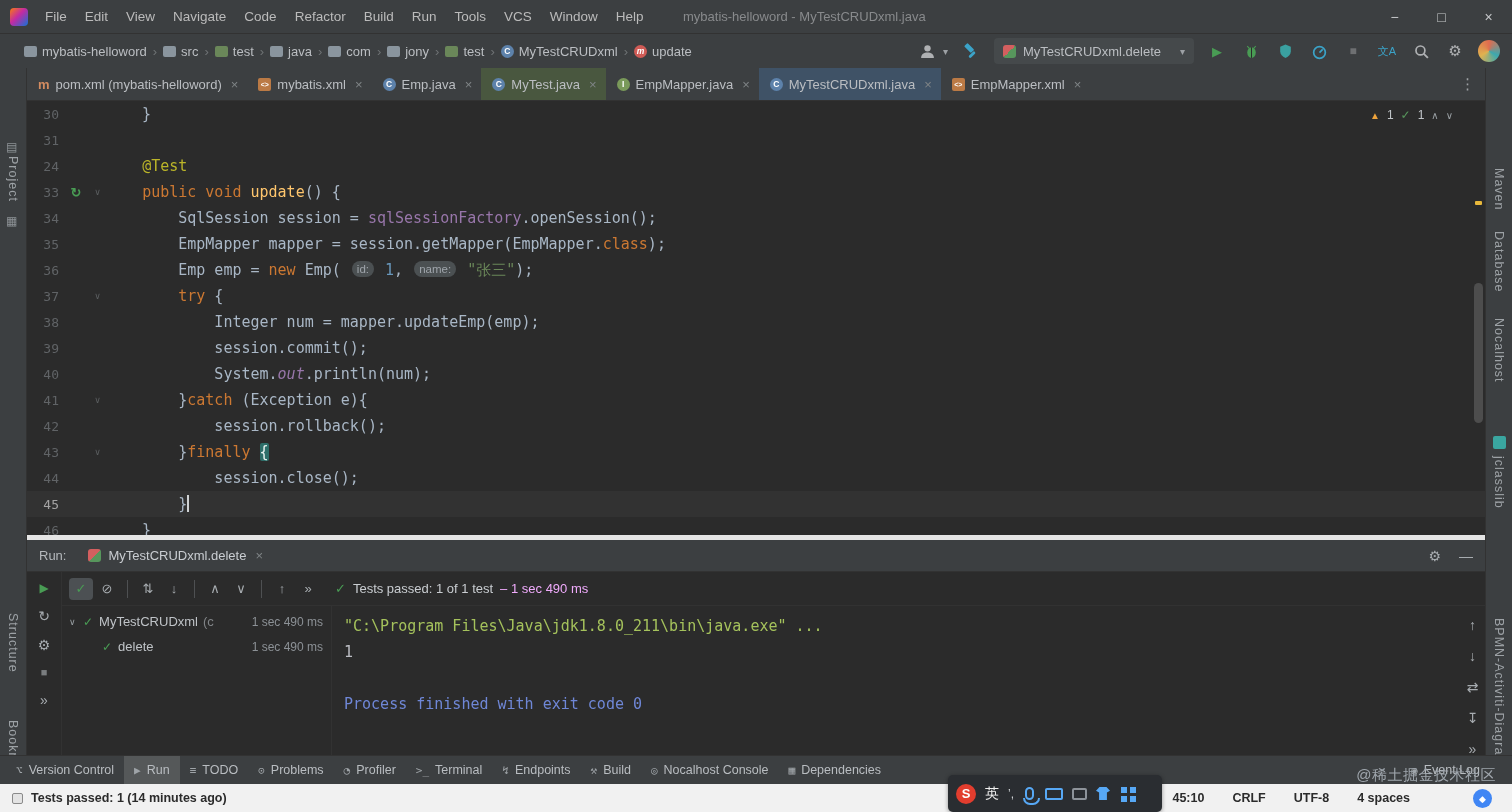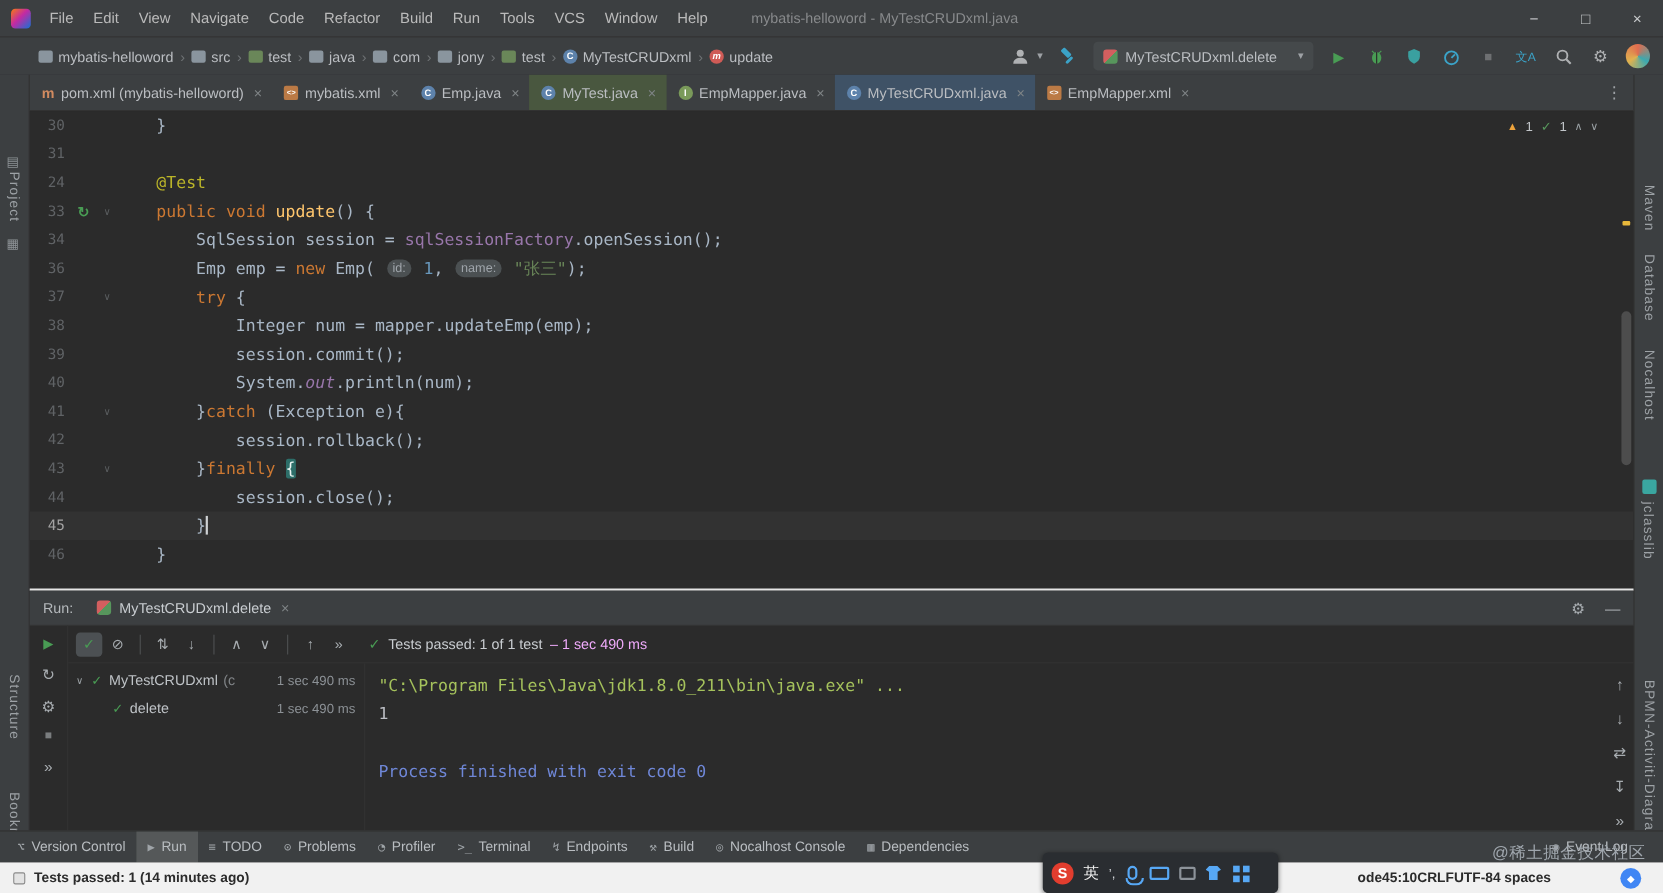--- a/index.html
+++ b/index.html
@@ -12,21 +12,21 @@
     border-bottom:1px solid #323232;display:flex;align-items:center;}
   .logo{width:18px;height:18px;border-radius:4px;margin:0 8px 0 10px;flex:none;
     background:linear-gradient(135deg,#f97a12 0%,#c32aa3 45%,#1173d6 100%);}
   .menubar{display:flex;height:100%;}
   .menu-item{color:#bbbbbb;font-size:13.5px;padding:0 9px;height:100%;display:flex;align-items:center;cursor:default;}
   .win-title{position:absolute;left:683px;color:#888a8c;font-size:13px;white-space:nowrap;}
   .win-controls{margin-left:auto;display:flex;height:100%;}
   .win-btn{width:47px;height:100%;color:#c6c8ca;display:flex;align-items:center;justify-content:center;font-size:14px;}
 
   
-  .navbar{position:absolute;top:34px;left:0;right:0;height:34px;background:#3c3f41;display:flex;align-items:center;padding-left:35px;}
+  .navbar{position:absolute;top:34px;left:0;right:0;height:34px;background:#3c3f41;display:flex;align-items:center;padding-left:24px;}
   .breadcrumbs{display:flex;align-items:center;gap:3px;font-size:13px;color:#bbbec2;}
   .crumb{display:flex;align-items:center;gap:5px;cursor:default;}
   .crumb-sep{color:#6e7274;padding:0 3px;font-size:13px;}
   .ci{display:inline-flex;width:13px;height:11px;border-radius:2px;align-items:center;justify-content:center;
       font-size:8.5px;font-weight:bold;color:#fff;flex:none;}
   .ci-folder{background:#8a959e;}
   .ci-folder-test{background:#6a8759;}
   .ci-class{background:#5d82ab;width:13px;height:13px;border-radius:50%;}
   .ci-method{background:#cf5b56;width:13px;height:13px;border-radius:50%;font-style:italic;}
   .nav-right{margin-left:auto;display:flex;align-items:center;gap:12px;padding-right:12px;}
@@ -87,21 +87,21 @@
   .caret{display:inline-block;width:2px;height:17px;background:#cfd2d4;vertical-align:-3px;}
   .inspect-widget{position:absolute;top:7px;right:32px;display:flex;align-items:center;gap:7px;
      font-size:12px;color:#c2c6ca;}
   .iw-warn{color:#eda33c;font-size:10px;} .iw-ok{color:#57965c;font-size:12px;}
   .iw-chev{color:#9aa0a4;font-size:10px;}
   .stripe{position:absolute;top:0;right:0;width:14px;bottom:0;}
   .stripe-mark{position:absolute;right:3px;top:100px;width:7px;height:4px;background:#e8b83b;border-radius:1px;}
   .stripe-thumb{position:absolute;right:2px;top:182px;width:9px;height:140px;background:rgba(166,166,166,.28);border-radius:5px;}
 
   
-  .run-panel{position:absolute;top:535px;left:27px;right:27px;height:220px;background:#2b2b2b;border-top:2px solid #e5e5e5;}
+  .run-panel{position:absolute;top:535px;left:27px;right:27px;height:220px;background:#2b2b2b;border-top:5px solid #e5e5e5;}
   .run-header{height:32px;background:#3c3f41;border-bottom:1px solid #323232;display:flex;align-items:center;padding:0 12px;}
   .run-label{color:#b5b9bc;font-size:13px;}
   .run-tab{margin-left:16px;display:flex;align-items:center;gap:7px;color:#c9cdd1;font-size:13px;height:100%;padding:0 6px;}
   .run-tab .tab-close{margin-left:2px;}
   .run-header-right{margin-left:auto;display:flex;align-items:center;gap:18px;color:#a7acb0;font-size:14px;}
   .run-body{position:absolute;top:32px;left:0;right:0;bottom:0;display:flex;}
   .run-left-rail{width:35px;flex:none;border-right:1px solid #323232;display:flex;flex-direction:column;
      align-items:center;padding-top:10px;gap:15px;}
   .rail-icon{color:#a7acb0;font-size:14px;line-height:1;cursor:default;}
   .rail-icon[data-name="rerun-icon"]{color:#499c54;font-size:12px;}
@@ -134,21 +134,21 @@
      display:flex;align-items:stretch;padding:0 6px;}
   .bb-item{display:flex;align-items:center;gap:6px;padding:0 10px;font-size:12.5px;color:#b9bdc1;cursor:default;}
   .bb-item.active{background:#555859;}
   .bb-icon{color:#9fa4a8;font-size:11px;font-family:"DejaVu Sans Mono",monospace;}
   .bb-right{margin-left:auto;display:flex;align-items:center;gap:6px;padding-right:26px;font-size:12.5px;color:#b9bdc1;}
 
   
   .status-bar{position:absolute;top:784px;left:0;right:0;height:28px;background:#f1f1f1;display:flex;align-items:center;
      padding:0 12px;font-size:12.5px;color:#2b2b2b;}
   .sb-icon{width:11px;height:11px;border:1px solid #8a8a8a;border-radius:2px;margin-right:8px;flex:none;background:#e3e3e3;}
-  .sb-right{margin-left:auto;display:flex;align-items:center;padding-right:90px;}
+  .sb-right{margin-left:auto;display:flex;align-items:center;gap:28px;padding-right:90px;}
   .sb-item{cursor:default;white-space:nowrap;font-weight:bold;}
   .notify-bubble{position:absolute;right:20px;top:789px;width:19px;height:19px;border-radius:50%;background:#4086f4;
      display:flex;align-items:center;justify-content:center;color:#fff;font-size:9px;z-index:40;}
 
   
   .ime-bar{position:absolute;left:948px;top:775px;width:214px;height:37px;background:#2a2d31;border-radius:5px;
      display:flex;align-items:center;gap:9px;padding:0 8px;z-index:50;box-shadow:0 1px 4px rgba(0,0,0,.4);}
   .ime-logo{width:20px;height:20px;border-radius:50%;background:#e23d2e;color:#fff;font-weight:bold;font-size:13px;
      display:flex;align-items:center;justify-content:center;flex:none;}
   .ime-lang{color:#f0f0f0;font-size:14px;}
@@ -378,20 +378,26 @@
           <span class="fold" data-name="fold-icon">∨</span>
           <span class="code" data-name="code-text"><span class="seg-p">    </span><span class="seg-k">public</span><span class="seg-p"> </span><span class="seg-k">void</span><span class="seg-p"> </span><span class="seg-m">update</span><span class="seg-p">() {</span></span>
         </div>
         <div class="code-row" data-name="code-line">
           <span class="ln" data-name="line-number">34</span>
           <span class="gut-icon" data-name="gutter-space"></span>
           <span class="fold" data-name="fold-space"></span>
           <span class="code" data-name="code-text"><span class="seg-p">        SqlSession session = </span><span class="seg-f">sqlSessionFactory</span><span class="seg-p">.openSession();</span></span>
         </div>
         <div class="code-row" data-name="code-line">
+          <span class="ln" data-name="line-number">35</span>
+          <span class="gut-icon" data-name="gutter-space"></span>
+          <span class="fold" data-name="fold-space"></span>
+          <span class="code" data-name="code-text"><span class="seg-p">        EmpMapper mapper = session.getMapper(EmpMapper.</span><span class="seg-k">class</span><span class="seg-p">);</span></span>
+        </div>
+        <div class="code-row" data-name="code-line">
           <span class="ln" data-name="line-number">36</span>
           <span class="gut-icon" data-name="gutter-space"></span>
           <span class="fold" data-name="fold-space"></span>
           <span class="code" data-name="code-text"><span class="seg-p">        Emp emp = </span><span class="seg-k">new</span><span class="seg-p"> Emp( </span><span class="seg-h">id:</span><span class="seg-p"> </span><span class="seg-n">1</span><span class="seg-p">, </span><span class="seg-h">name:</span><span class="seg-p"> </span><span class="seg-str">"张三"</span><span class="seg-p">);</span></span>
         </div>
         <div class="code-row" data-name="code-line">
           <span class="ln" data-name="line-number">37</span>
           <span class="gut-icon" data-name="gutter-space"></span>
           <span class="fold" data-name="fold-icon">∨</span>
           <span class="code" data-name="code-text"><span class="seg-p">        </span><span class="seg-k">try</span><span class="seg-p"> {</span></span>

